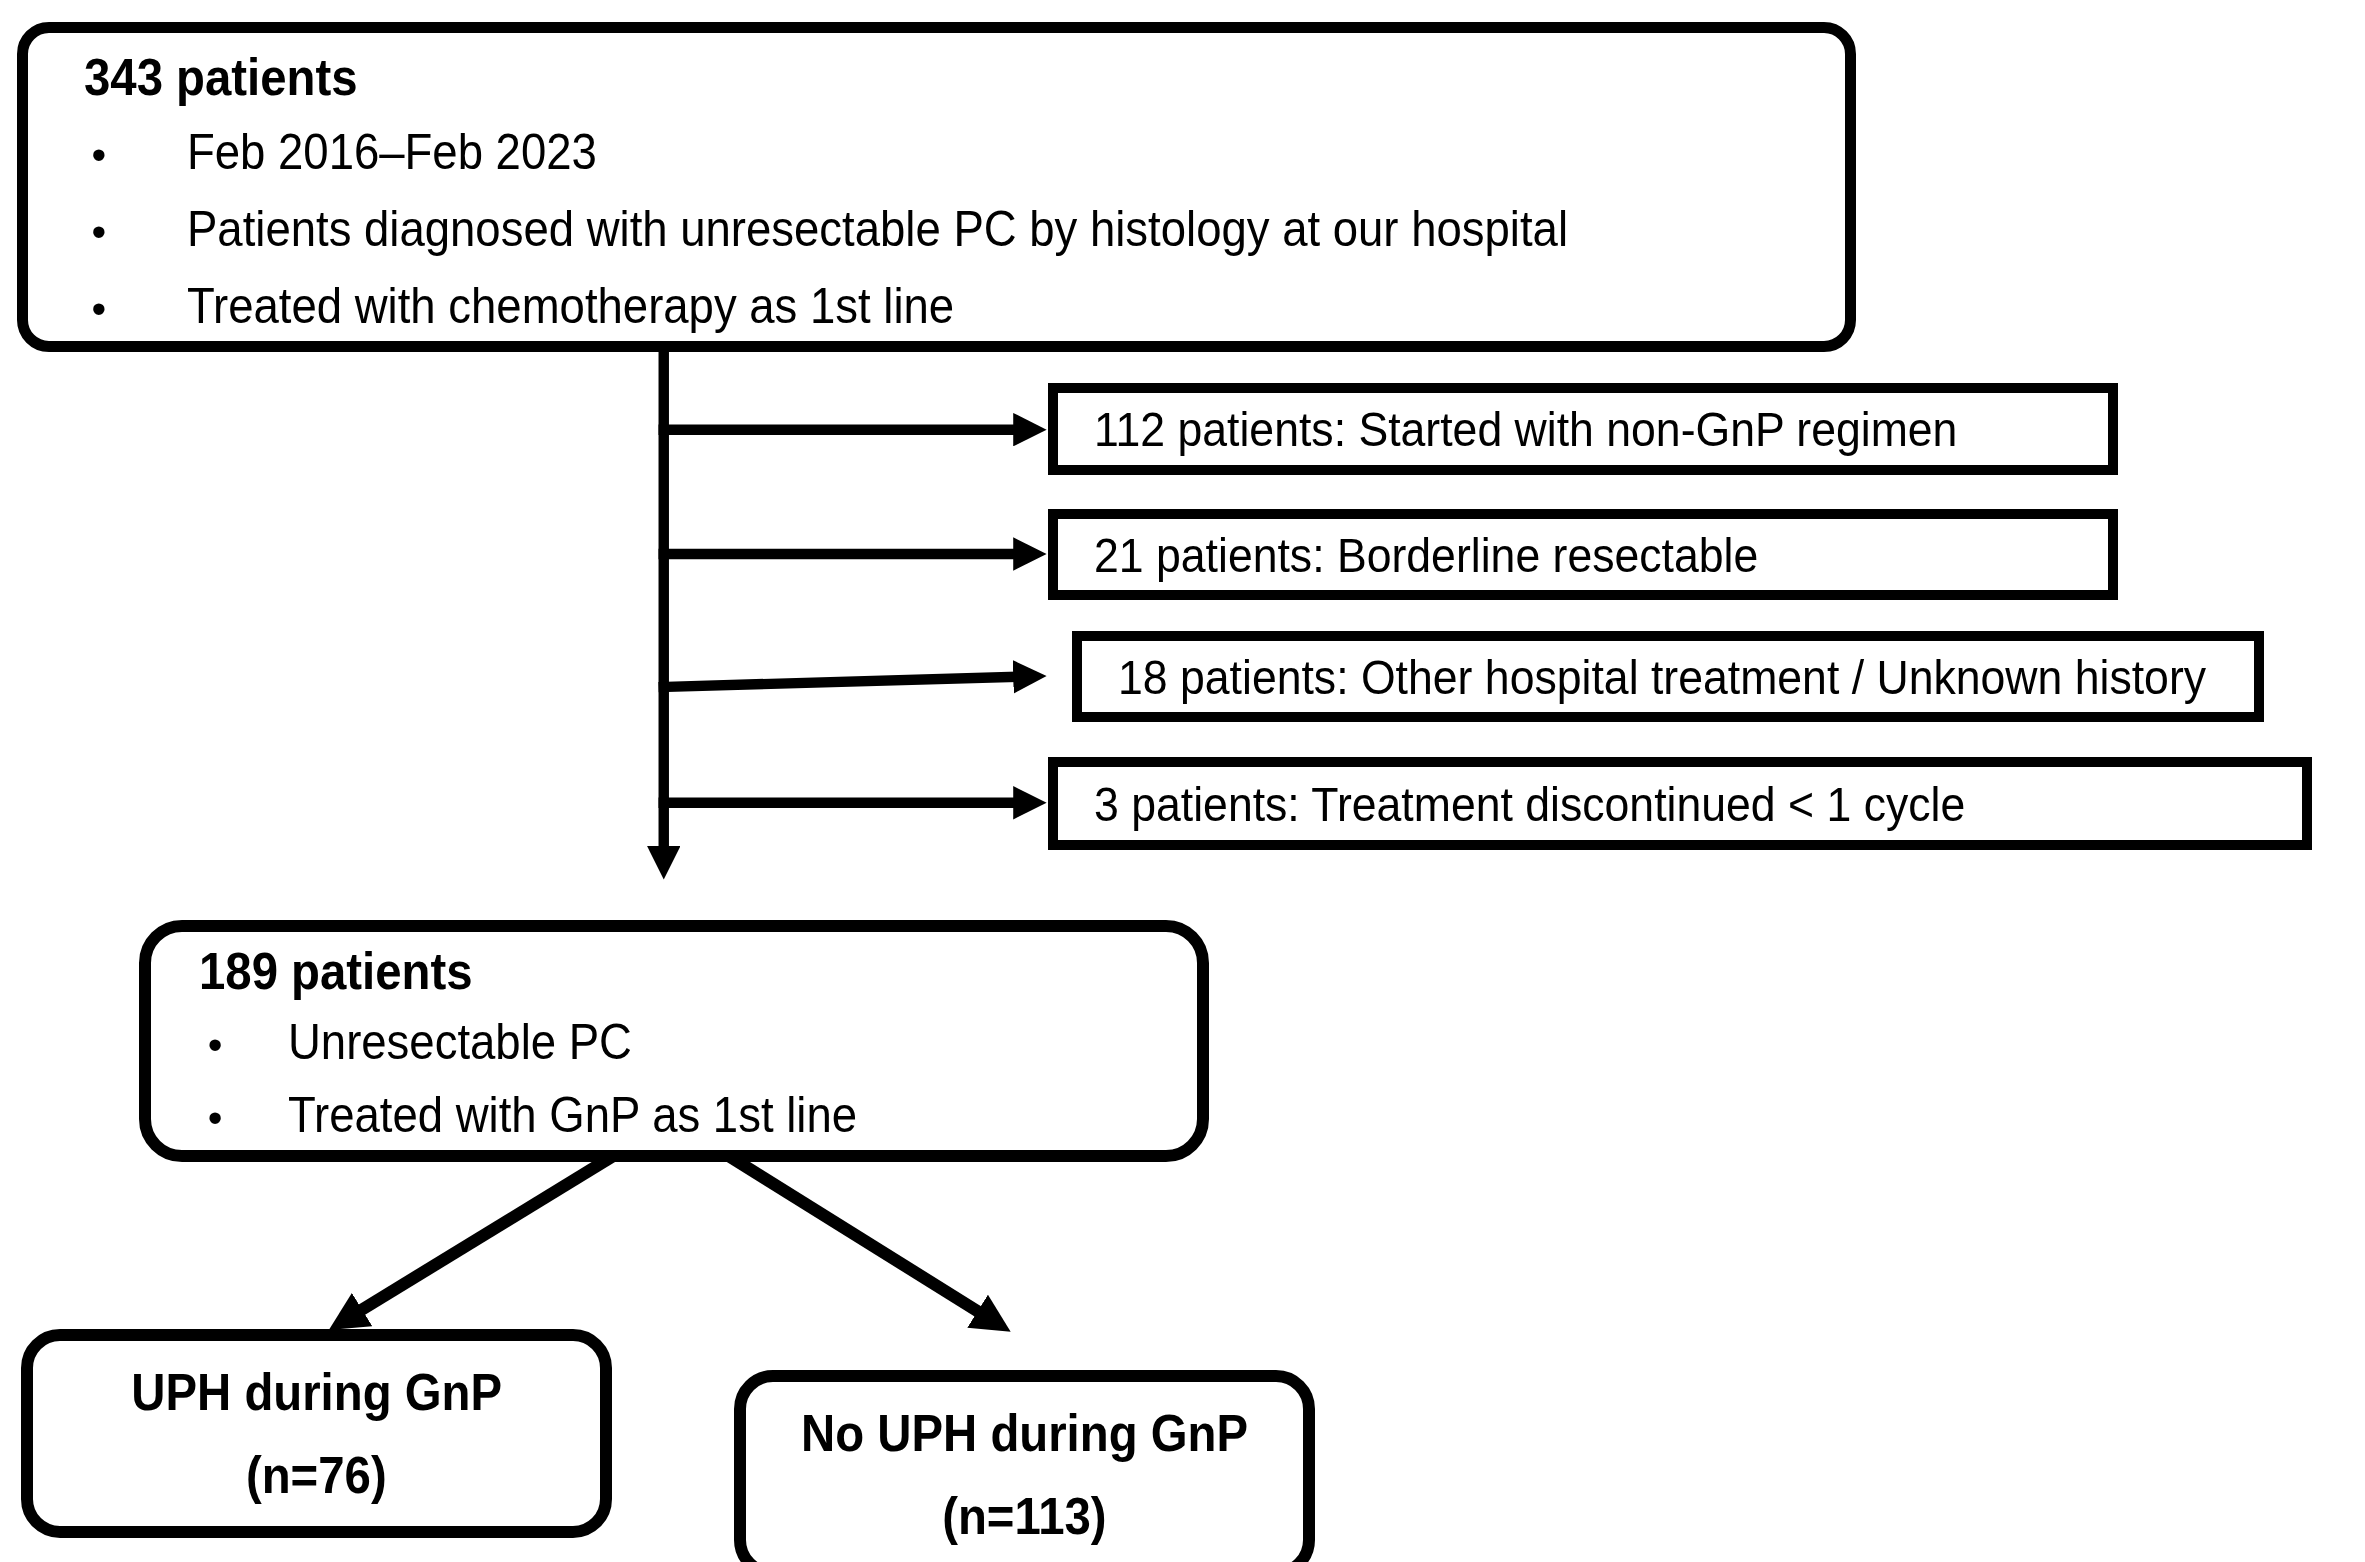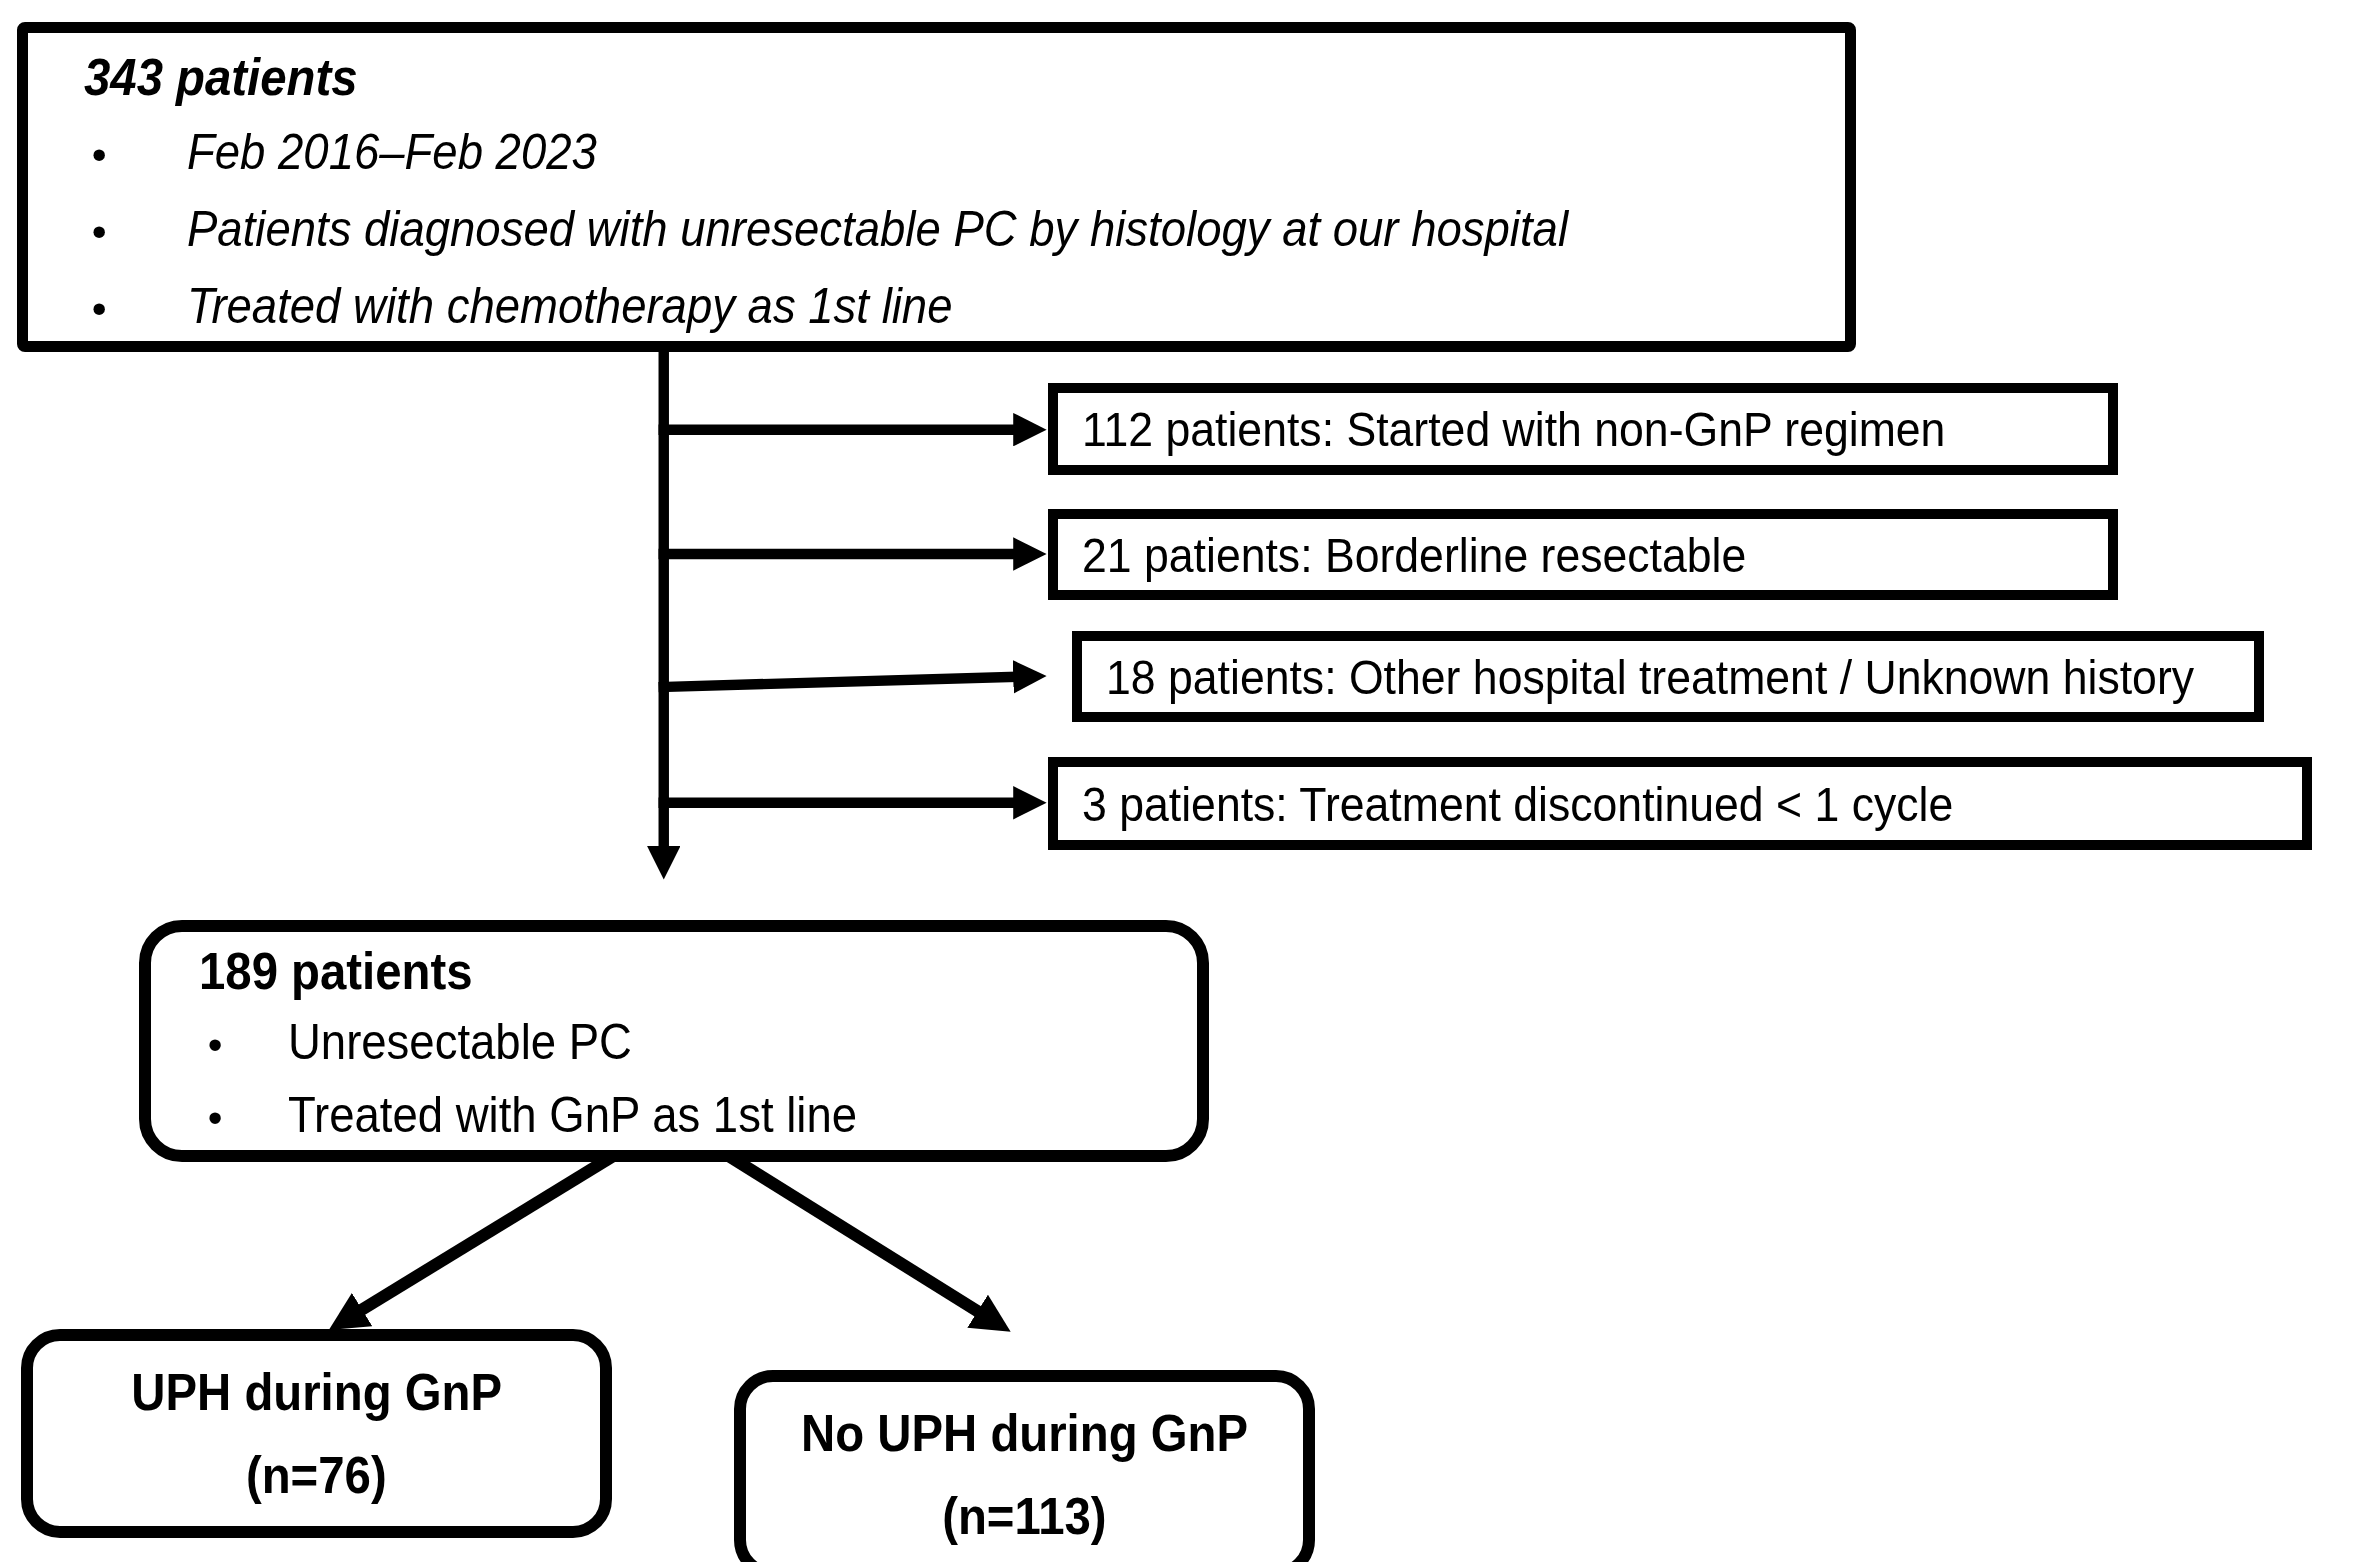--- a/index.html
+++ b/index.html
@@ -21,21 +21,21 @@
     left: 0; top: 0;
     width: 2366px;
     height: 1563px;
   }
   .box {
     position: absolute;
     box-sizing: border-box;
     background: #ffffff;
     border: 11.3px solid #000000;
   }
-  .rounded-lg { border-radius: 8px; font-style: italic; }
+  .rounded-lg { border-radius: 32px; }
   .rounded-md { border-radius: 43px; }
   .rounded-sm { border-radius: 39px; }
 
   
   .cond {
     display: inline-block;
     transform: scaleX(0.91);
     transform-origin: 0 50%;
     white-space: nowrap;
   }
@@ -68,21 +68,21 @@
     flex: 0 0 96px;
     padding-left: 7px;
     font-size: 42px;
   }
 
   
   .excl-box {
     border-width: 10.4px;
     display: flex;
     align-items: center;
-    padding-left: 24px;
+    padding-left: 36px;
     font-size: 49px;
   }
   .excl-1 { left: 1048px; top: 383px;  width: 1070px; height: 92px; }
   .excl-2 { left: 1048px; top: 509px;  width: 1070px; height: 91px; }
   .excl-3 { left: 1064px; top: 631px;  width: 1192px; height: 91px; margin-left: 8px; }
   .excl-4 { left: 1048px; top: 757px;  width: 1264px; height: 93px; }
 
   
   .mid-box {
     left: 139px; top: 880px;

